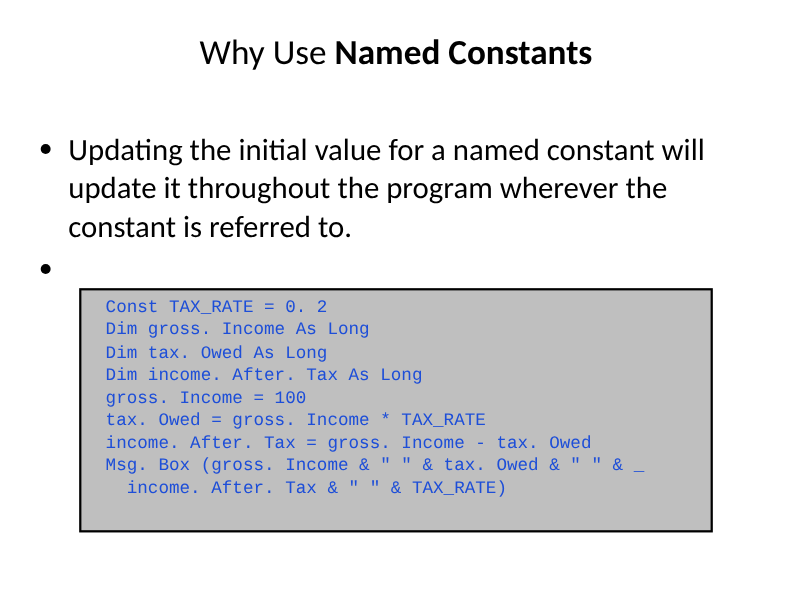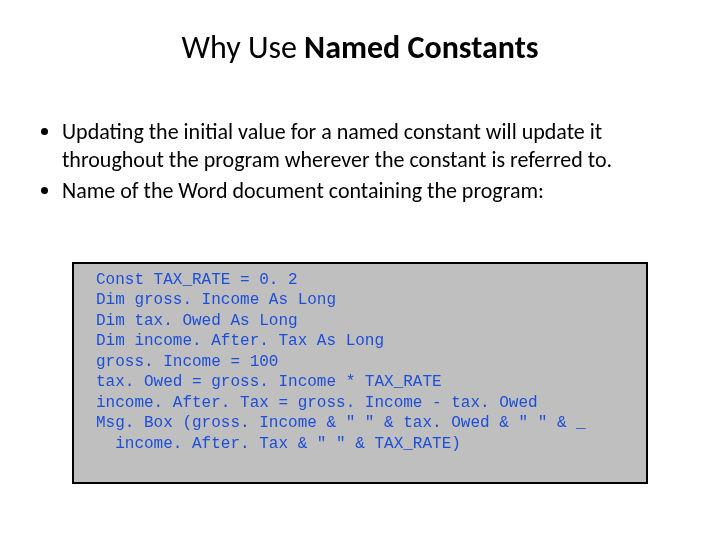--- a/index.html
+++ b/index.html
@@ -28,21 +28,21 @@
     color: #000;
   }
   .title .bold {
     font-weight: 700;
   }
   .bullets {
     position: absolute;
     top: 118px;
     left: 42px;
     right: 43px;
-    font-size: 22px;
+    font-size: 28px;
     line-height: 1.25;
   }
   .bullets ul {
     margin: 0;
     padding-left: 20px;
     list-style: disc;
   }
   .bullets li {
     margin-bottom: 4px;
   }
@@ -75,21 +75,21 @@
   <div class="title">
     <span>Why Use </span><span class="bold">Named Constants</span>
   </div>
 
   <div class="bullets">
     <ul>
       <li>
         <span>Updating the initial value for a named constant will update it throughout the program wherever the constant is referred to.</span>
       </li>
       <li>
-        <span>Name of the Word document containing the program: </span><br>
+        <br>
       </li>
     </ul>
   </div>
 
   <div class="codebox">Const TAX_RATE = 0. 2
 Dim gross. Income As Long
 Dim tax. Owed As Long
 Dim income. After. Tax As Long
 gross. Income = 100
 tax. Owed = gross. Income * TAX_RATE

